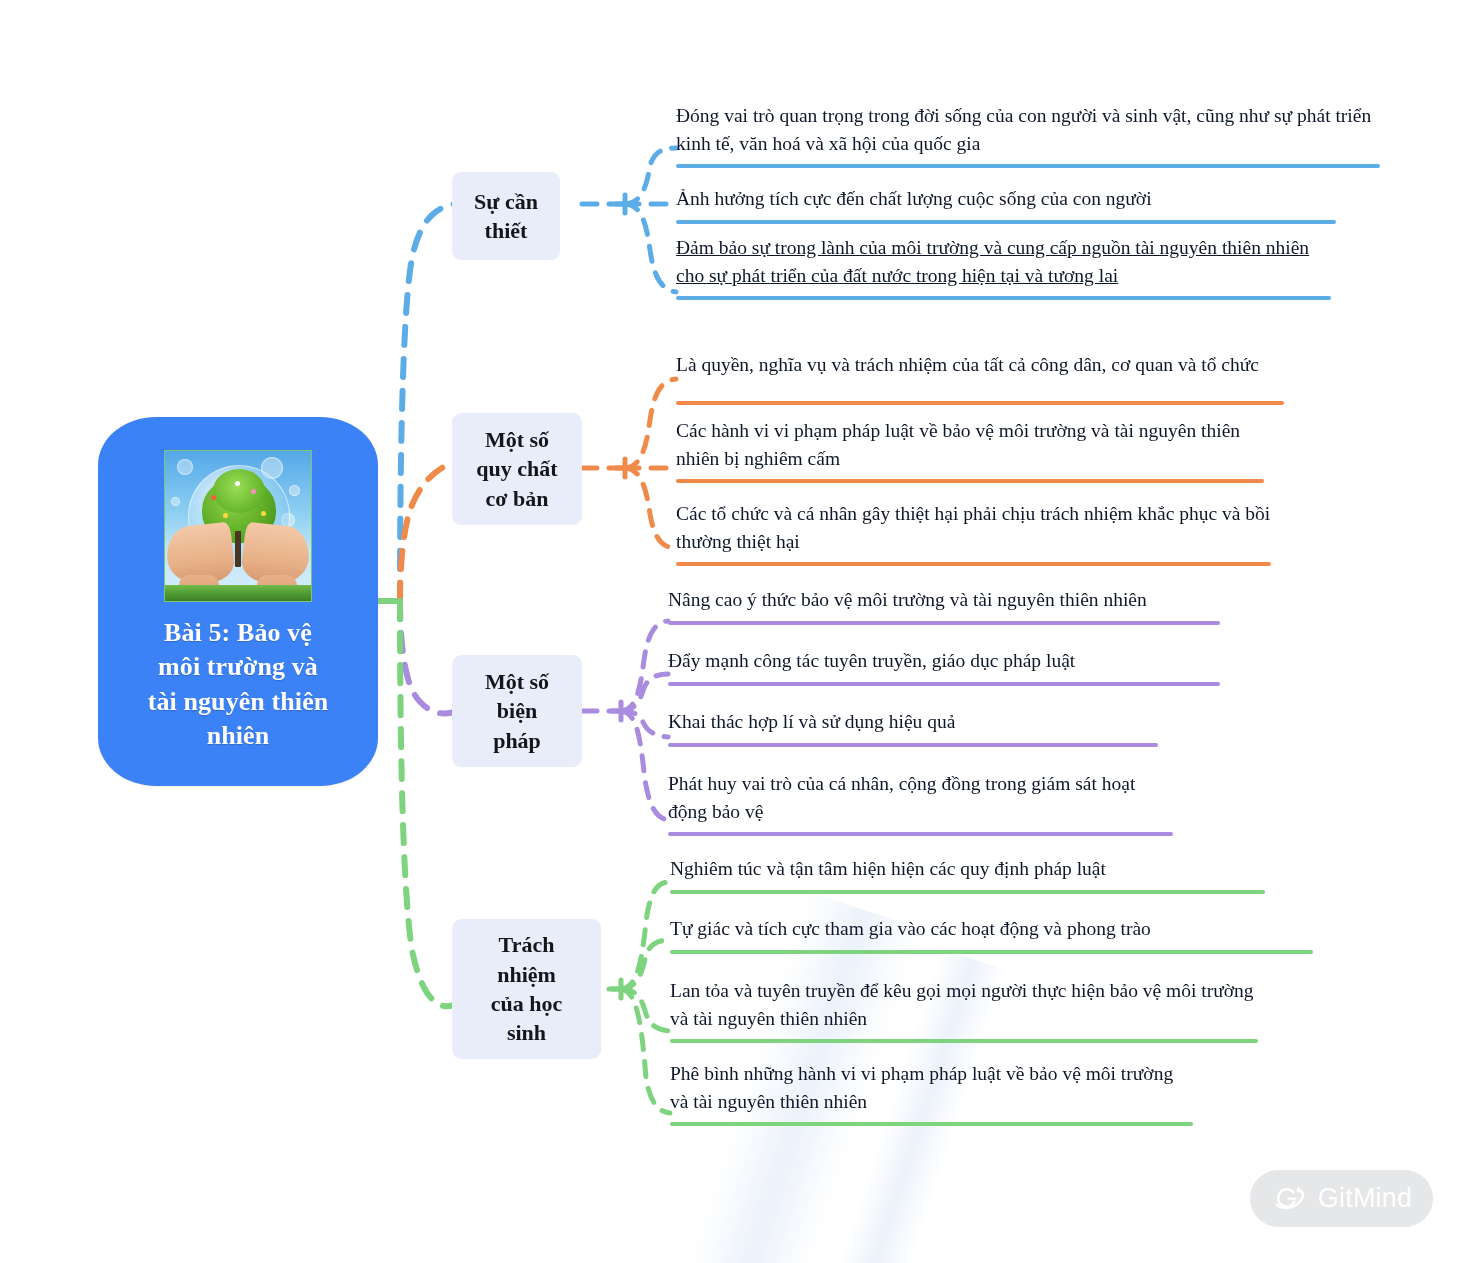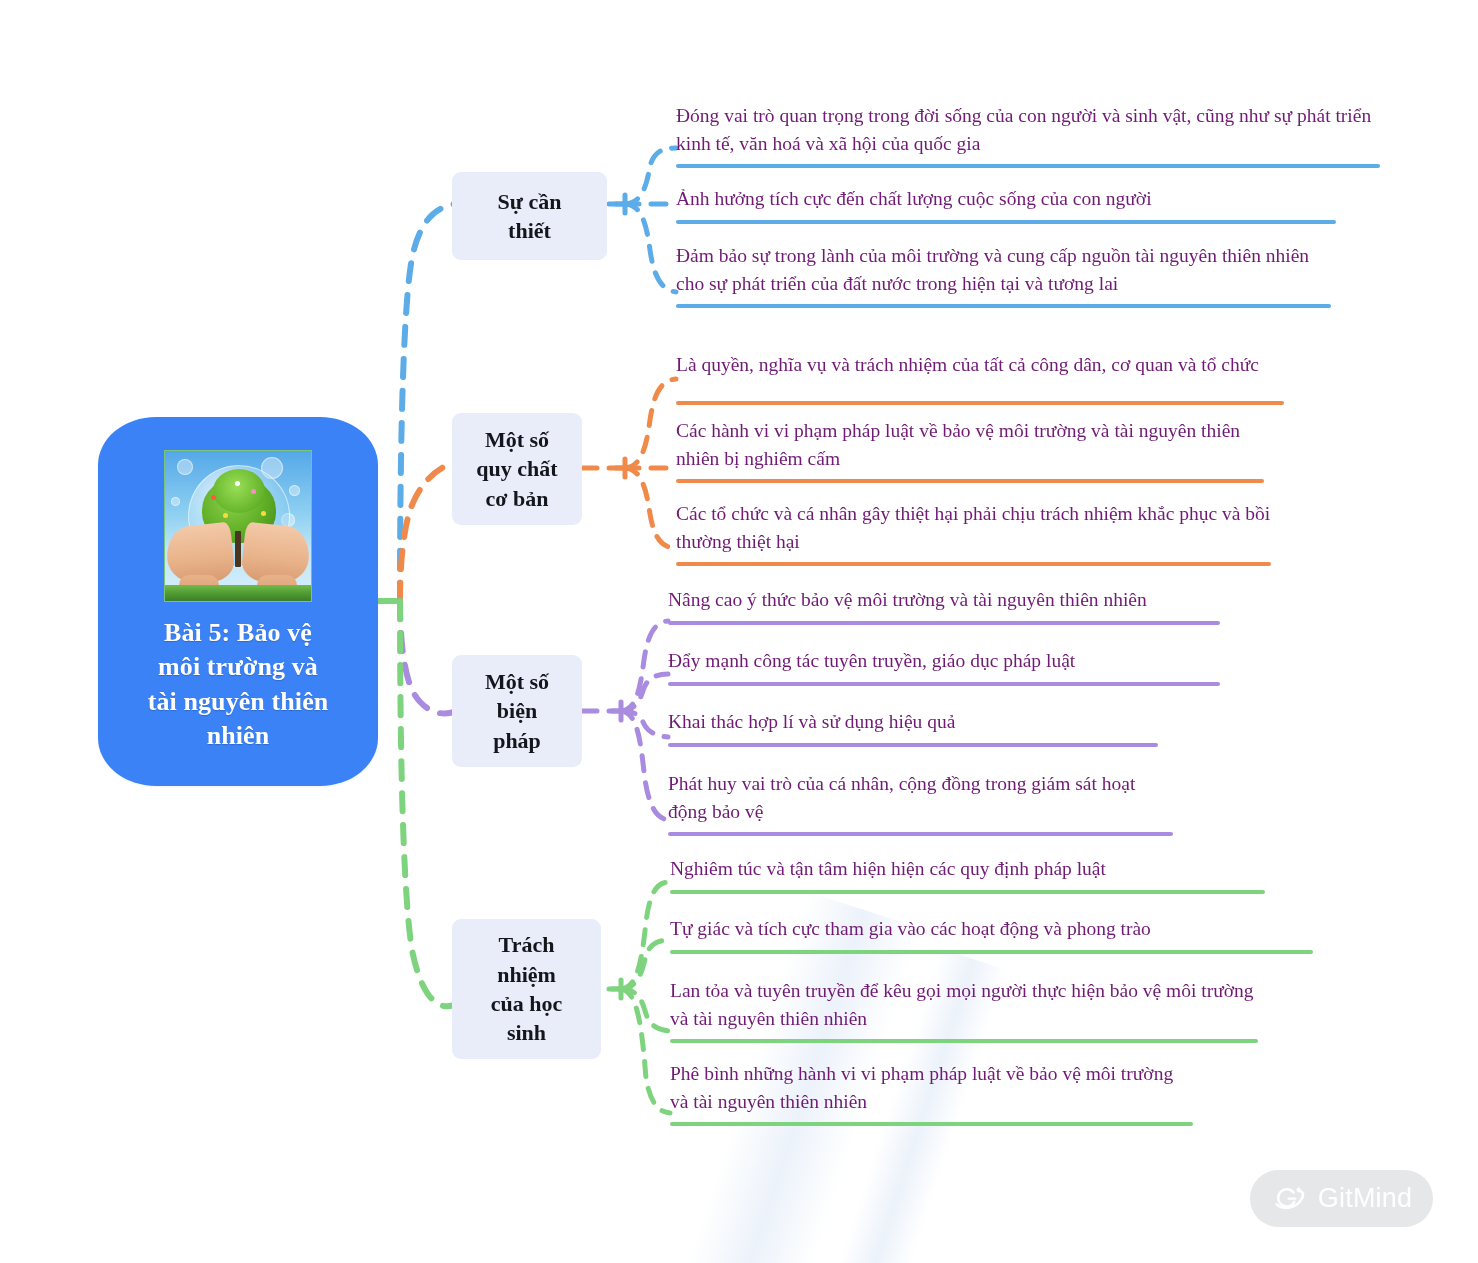--- a/index.html
+++ b/index.html
@@ -150,21 +150,21 @@
     font-size: 22px;
     line-height: 1.34;
     padding: 8px 10px;
   }
 
   
   .leaf {
     position: absolute;
     font-size: 19.5px;
     line-height: 1.42;
-    color: #701a75;
+    color: #0f172a;
     padding-bottom: 7px;
   }
   .leaf .leaf-text { display: block; }
   .leaf .leaf-rule {
     display: block;
     height: 4px;
     border-radius: 2px;
     margin-top: 7px;
   }
 
@@ -278,21 +278,21 @@
       <div class="grass"></div>
     </div>
     <div id="root-title">
       <div>Bài 5: Bảo vệ</div>
       <div>môi trường và</div>
       <div>tài nguyên thiên</div>
       <div>nhiên</div>
     </div>
   </div>
 
-  <div class="branch-node" style="left:452px; top:172px; width:155px; height:88px;">
+  <div class="branch-node" style="left:452px; top:172px; width:108px; height:88px;">
     <div>
       <div>Sự cần</div>
       <div>thiết</div>
     </div>
   </div>
 
   <div class="branch-node" style="left:452px; top:413px; width:130px; height:112px;">
     <div>
       <div>Một số</div>
       <div>quy chất</div>
@@ -318,21 +318,21 @@
   </div>
 
   <div class="leaf" style="left:676px; top:102px; width:704px;">
     <span class="leaf-text">Đóng vai trò quan trọng trong đời sống của con người và sinh vật, cũng như sự phát triển kinh tế, văn hoá và xã hội của quốc gia</span>
     <span class="leaf-rule" style="background:#5CACE8;"></span>
   </div>
   <div class="leaf" style="left:676px; top:185px; width:660px;">
     <span class="leaf-text">Ảnh hưởng tích cực đến chất lượng cuộc sống của con người</span>
     <span class="leaf-rule" style="background:#5CACE8;"></span>
   </div>
-  <div class="leaf" style="left:676px; top:242px; width:655px;">
+  <div class="leaf" style="left:676px; top:234px; width:655px;text-decoration:underline;">
     <span class="leaf-text">Đảm bảo sự trong lành của môi trường và cung cấp nguồn tài nguyên thiên nhiên cho sự phát triển của đất nước trong hiện tại và tương lai</span>
     <span class="leaf-rule" style="background:#5CACE8;"></span>
   </div>
 
   <div class="leaf" style="left:676px; top:351px; width:608px;">
     <span class="leaf-text">Là quyền, nghĩa vụ và trách nhiệm của tất cả công dân, cơ quan và tổ chức</span>
     <span class="leaf-rule" style="background:#F08A4B; margin-top:22px;"></span>
   </div>
   <div class="leaf" style="left:676px; top:417px; width:588px;">
     <span class="leaf-text">Các hành vi vi phạm pháp luật về bảo vệ môi trường và tài nguyên thiên nhiên bị nghiêm cấm</span>

